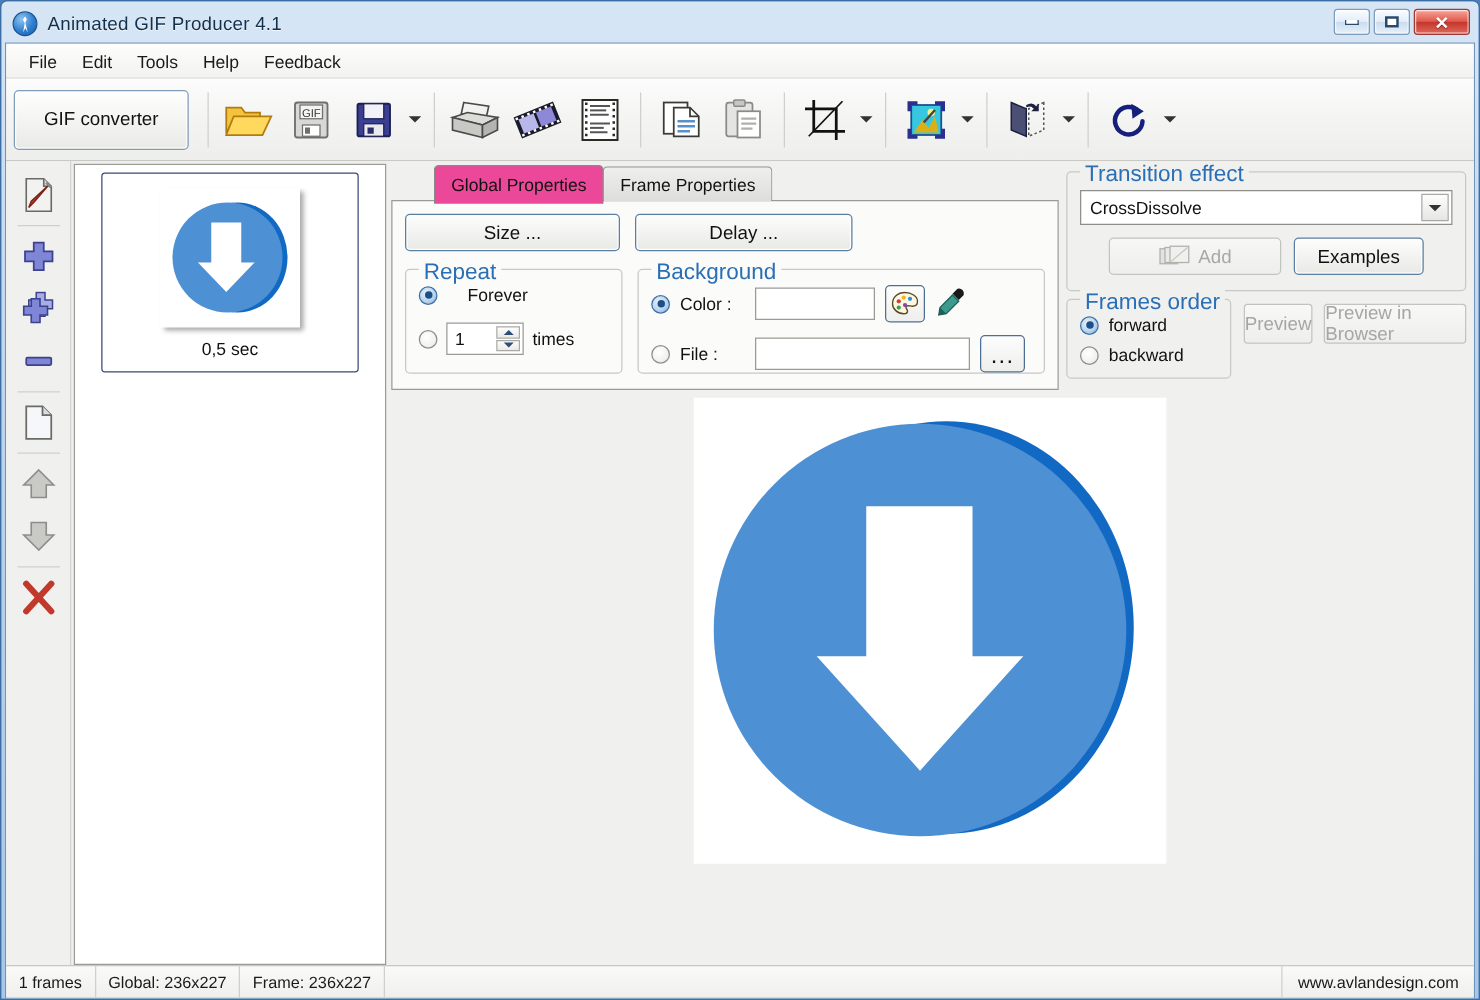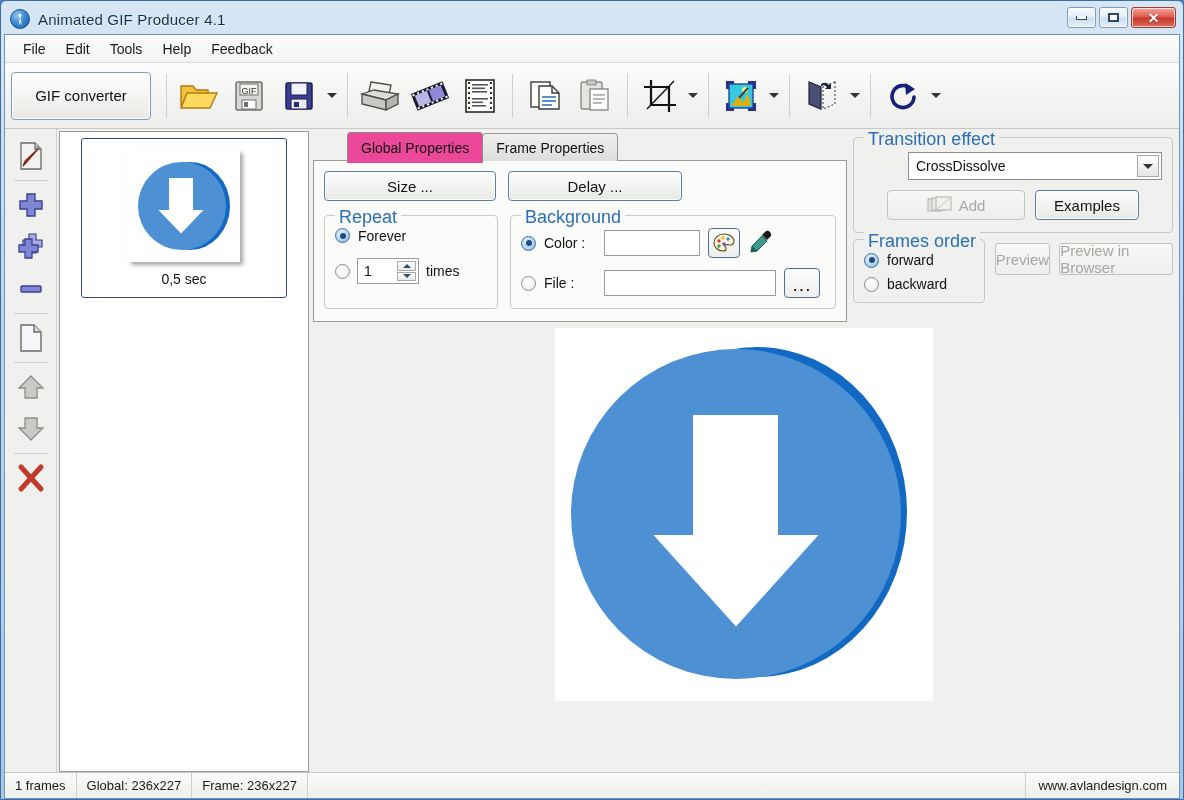--- a/index.html
+++ b/index.html
@@ -174,21 +174,21 @@
     border: 1px solid #5a7fa3; border-radius: 4px;
     background: linear-gradient(to bottom,#fdfdfd 0%,#f3f3f1 50%,#e8e8e5 100%);
     box-shadow: inset 0 0 0 1px #fff;
     font-size: 15px; color: #111;
     height: 30px; display: flex; align-items: center; justify-content: center;
   }
   .btn.disabled { color: #a8a8a4; border-color: #c3c3bf; box-shadow: none;
     background: linear-gradient(to bottom,#f7f7f5 0%,#eeeeec 100%); }
   .group {
     border: 1px solid #c8c8c4; border-radius: 4px;
-    padding: 12px 10px 10px 10px; position: relative; background: transparent;
+    padding: 12px 10px 0 10px; position: relative; background: transparent;
   }
   .group > .legend {
     position: absolute; top: -9px; left: 10px; padding: 0 4px;
     background: #fbfbfa; font-size: 18px; color: #2a6fb5;
   }
   .radio {
     width: 15px; height: 15px; border-radius: 50%;
     border: 1px solid #8d8d89;
     background: radial-gradient(circle at 40% 35%, #ffffff 0%, #f2f2f0 60%, #dededa 100%);
     display: inline-flex; align-items: center; justify-content: center;
@@ -227,21 +227,20 @@
     background: linear-gradient(to bottom,#fdfdfd,#eeeeec);
     display: flex; align-items: flex-end; justify-content: center;
     font-size: 19px; letter-spacing: 1px; color: #111; line-height: .8; padding-bottom: 5px;
   }
   
   .rightcol { flex: 1 1 auto; min-width: 0; display: flex; flex-direction: column; gap: 6px; padding-top: 4px; }
   .combo {
     height: 28px; border: 1px solid #8e8e8a; background: #fff;
     display: flex; align-items: center; padding-left: 7px; font-size: 14px; color: #111;
     position: relative;
-    margin-left: 44px;
   }
   .combo-arrow {
     position: absolute; right: 2px; top: 2px; bottom: 2px; width: 22px;
     border: 1px solid #a8a8a4;
     background: linear-gradient(to bottom,#fdfdfd,#e6e6e3);
     display: flex; align-items: center; justify-content: center;
   }
   .prevbtn {
     height: 32px; border: 1px solid #c3c3bf; border-radius: 3px;
     background: linear-gradient(to bottom,#f8f8f6,#eeeeec);
@@ -568,21 +567,21 @@
             <div class="tabpanel">
               <div class="row" style="margin-bottom:14px">
                 <div class="btn" style="width:172px">Size ...</div>
                 <div class="btn" style="width:174px">Delay ...</div>
               </div>
 
               <div class="row" style="align-items:stretch">
 
                 <div class="group" style="width:174px">
                   <div class="legend">Repeat</div>
-                  <div style="display:flex;gap:8px;margin-bottom:14px">
+                  <div style="display:flex;align-items:center;gap:24px;margin-bottom:14px">
                     <span class="radio on"></span>
                     <span class="lbl">Forever</span>
                   </div>
                   <div style="display:flex;align-items:center;gap:7px">
                     <span class="radio"></span>
                     <span class="spin">
                       <span>1</span>
                       <span class="spin-btns">
                         <span class="spin-b">
                             <span class="sp-up"></span>

